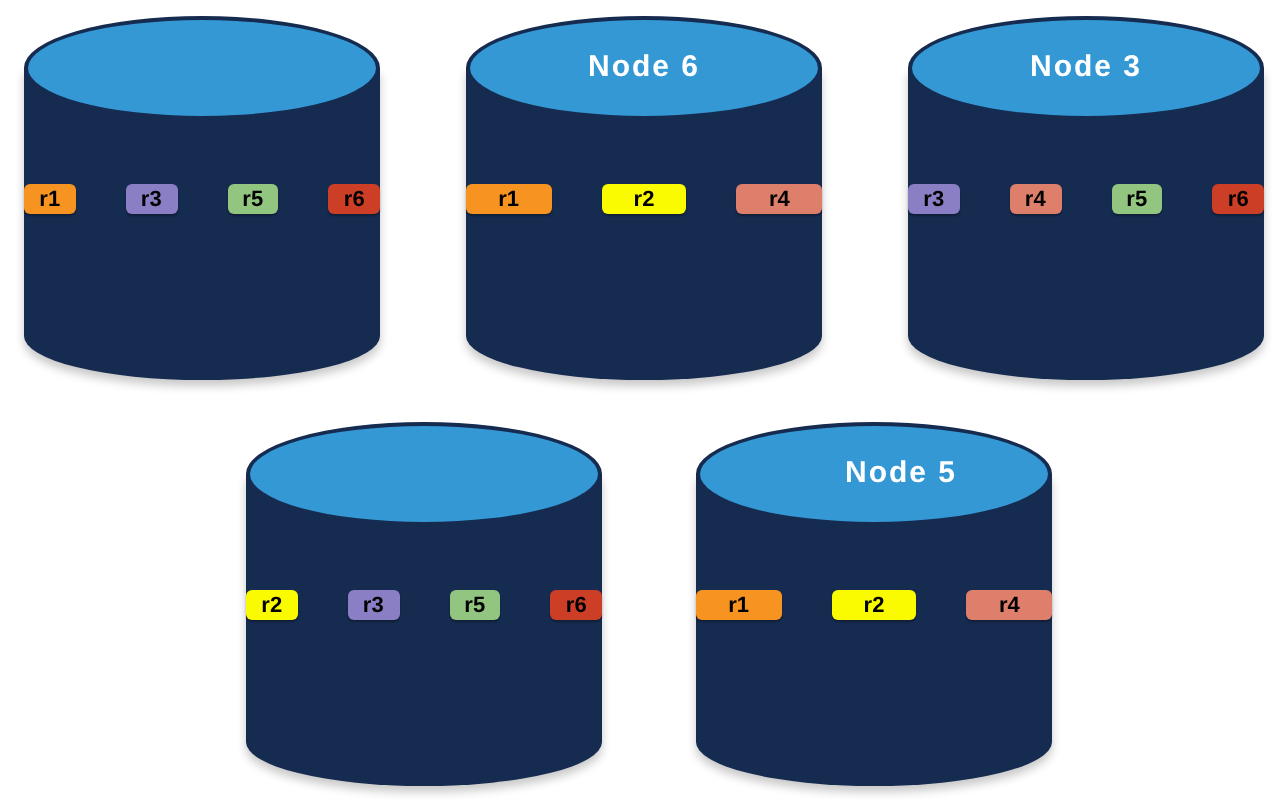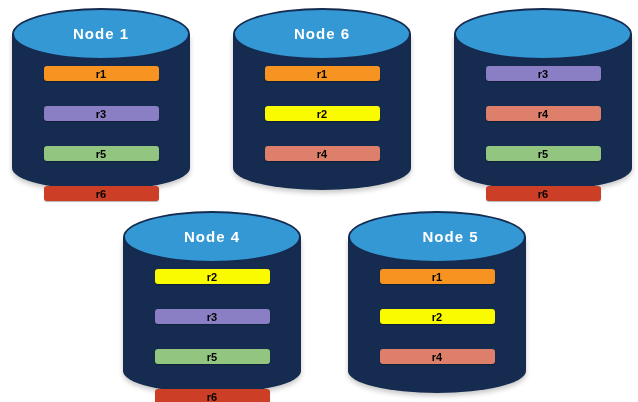--- a/index.html
+++ b/index.html
@@ -60,23 +60,24 @@
     font-size: 15px;
     letter-spacing: 1px;
     white-space: nowrap;
   }
 
   .replica-stack {
     position: absolute;
     left: 0;
     right: 0;
     display: flex;
-    flex-direction: column;
+    flex-direction: row;
     align-items: center;
     gap: 25px;
+    margin-top: 26px;
   }
 
   .replica-bar {
     height: 15px;
     border-radius: 3px;
     display: flex;
     align-items: center;
     justify-content: center;
     color: #000000;
     font-size: 11px;
@@ -85,52 +86,51 @@
     box-shadow: 0 1px 1px rgba(0,0,0,0.3);
   }
 </style>
 </head>
 <body style="background: rgb(255, 255, 255);">
 
 <div id="diagram-canvas">
     <div class="node-cylinder" style="left: 12px; top: 8px; width: 178px; height: 182px;">
       <div class="cyl-body" style="top: 26px; height: 156px; background: rgb(22, 43, 80);"></div>
       <div class="cyl-top" style="height: 52px; background: rgb(52, 152, 213); border-color: rgb(22, 43, 80);"></div>
-      <div class="node-title" style="top: 17px; color: rgb(255, 255, 255);">Node  1</div>
       <div class="replica-stack" style="top: 58px;">
         <div class="replica-bar" style="background: rgb(247, 148, 33); width: 115px; color: rgb(0, 0, 0);">r1</div>
         <div class="replica-bar" style="background: rgb(138, 127, 196); width: 115px; color: rgb(0, 0, 0);">r3</div>
         <div class="replica-bar" style="background: rgb(146, 198, 128); width: 115px; color: rgb(0, 0, 0);">r5</div>
         <div class="replica-bar" style="background: rgb(204, 62, 38); width: 115px; color: rgb(0, 0, 0);">r6</div>
       </div>
     </div>
     <div class="node-cylinder" style="left: 233px; top: 8px; width: 178px; height: 182px;">
       <div class="cyl-body" style="top: 26px; height: 156px; background: rgb(22, 43, 80);"></div>
       <div class="cyl-top" style="height: 52px; background: rgb(52, 152, 213); border-color: rgb(22, 43, 80);"></div>
       <div class="node-title" style="top: 17px; color: rgb(255, 255, 255);">Node  6</div>
       <div class="replica-stack" style="top: 58px;">
         <div class="replica-bar" style="background: rgb(247, 148, 33); width: 115px; color: rgb(0, 0, 0);">r1</div>
         <div class="replica-bar" style="background: rgb(250, 250, 0); width: 115px; color: rgb(0, 0, 0);">r2</div>
         <div class="replica-bar" style="background: rgb(222, 127, 107); width: 115px; color: rgb(0, 0, 0);">r4</div>
       </div>
     </div>
     <div class="node-cylinder" style="left: 454px; top: 8px; width: 178px; height: 182px;">
       <div class="cyl-body" style="top: 26px; height: 156px; background: rgb(22, 43, 80);"></div>
       <div class="cyl-top" style="height: 52px; background: rgb(52, 152, 213); border-color: rgb(22, 43, 80);"></div>
+      <div class="node-title" style="top: 17px; color: rgb(255, 255, 255);">Node  3</div>
       <div class="replica-stack" style="top: 58px;">
         <div class="replica-bar" style="background: rgb(138, 127, 196); width: 115px; color: rgb(0, 0, 0);">r3</div>
         <div class="replica-bar" style="background: rgb(222, 127, 107); width: 115px; color: rgb(0, 0, 0);">r4</div>
         <div class="replica-bar" style="background: rgb(146, 198, 128); width: 115px; color: rgb(0, 0, 0);">r5</div>
         <div class="replica-bar" style="background: rgb(204, 62, 38); width: 115px; color: rgb(0, 0, 0);">r6</div>
       </div>
     </div>
     <div class="node-cylinder" style="left: 123px; top: 211px; width: 178px; height: 182px;">
       <div class="cyl-body" style="top: 26px; height: 156px; background: rgb(22, 43, 80);"></div>
       <div class="cyl-top" style="height: 52px; background: rgb(52, 152, 213); border-color: rgb(22, 43, 80);"></div>
-      <div class="node-title" style="top: 17px; color: rgb(255, 255, 255);">Node  4</div>
       <div class="replica-stack" style="top: 58px;">
         <div class="replica-bar" style="background: rgb(250, 250, 0); width: 115px; color: rgb(0, 0, 0);">r2</div>
         <div class="replica-bar" style="background: rgb(138, 127, 196); width: 115px; color: rgb(0, 0, 0);">r3</div>
         <div class="replica-bar" style="background: rgb(146, 198, 128); width: 115px; color: rgb(0, 0, 0);">r5</div>
         <div class="replica-bar" style="background: rgb(204, 62, 38); width: 115px; color: rgb(0, 0, 0);">r6</div>
       </div>
     </div>
     <div class="node-cylinder" style="left: 348px; top: 211px; width: 178px; height: 182px;">
       <div class="cyl-body" style="top: 26px; height: 156px; background: rgb(22, 43, 80);"></div>
       <div class="cyl-top" style="height: 52px; background: rgb(52, 152, 213); border-color: rgb(22, 43, 80);"></div>

